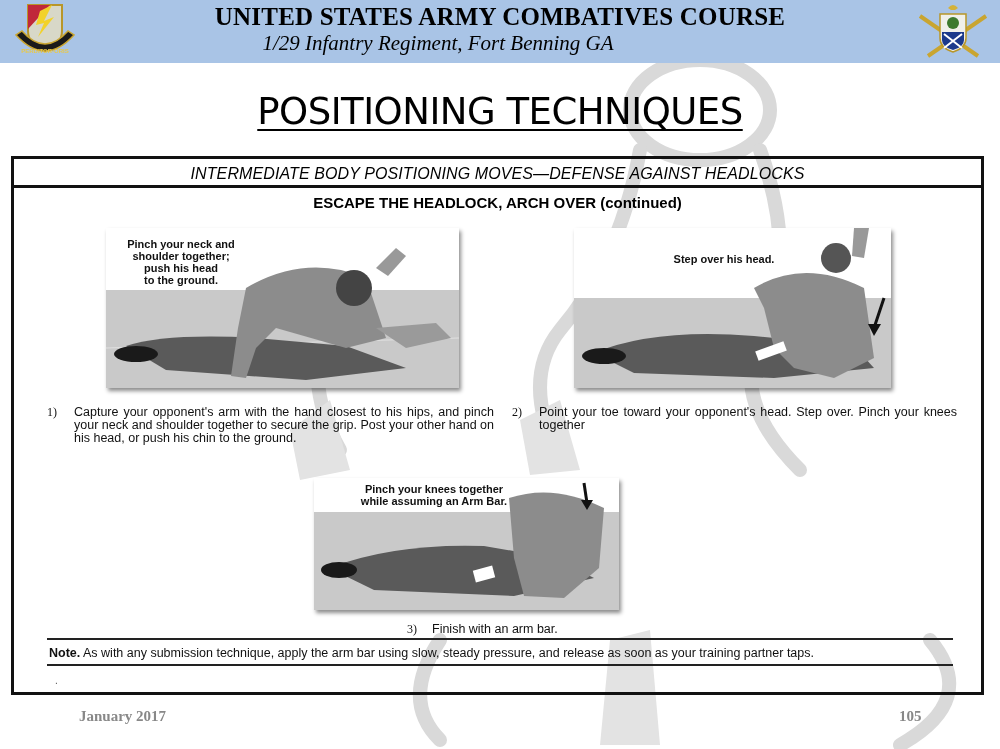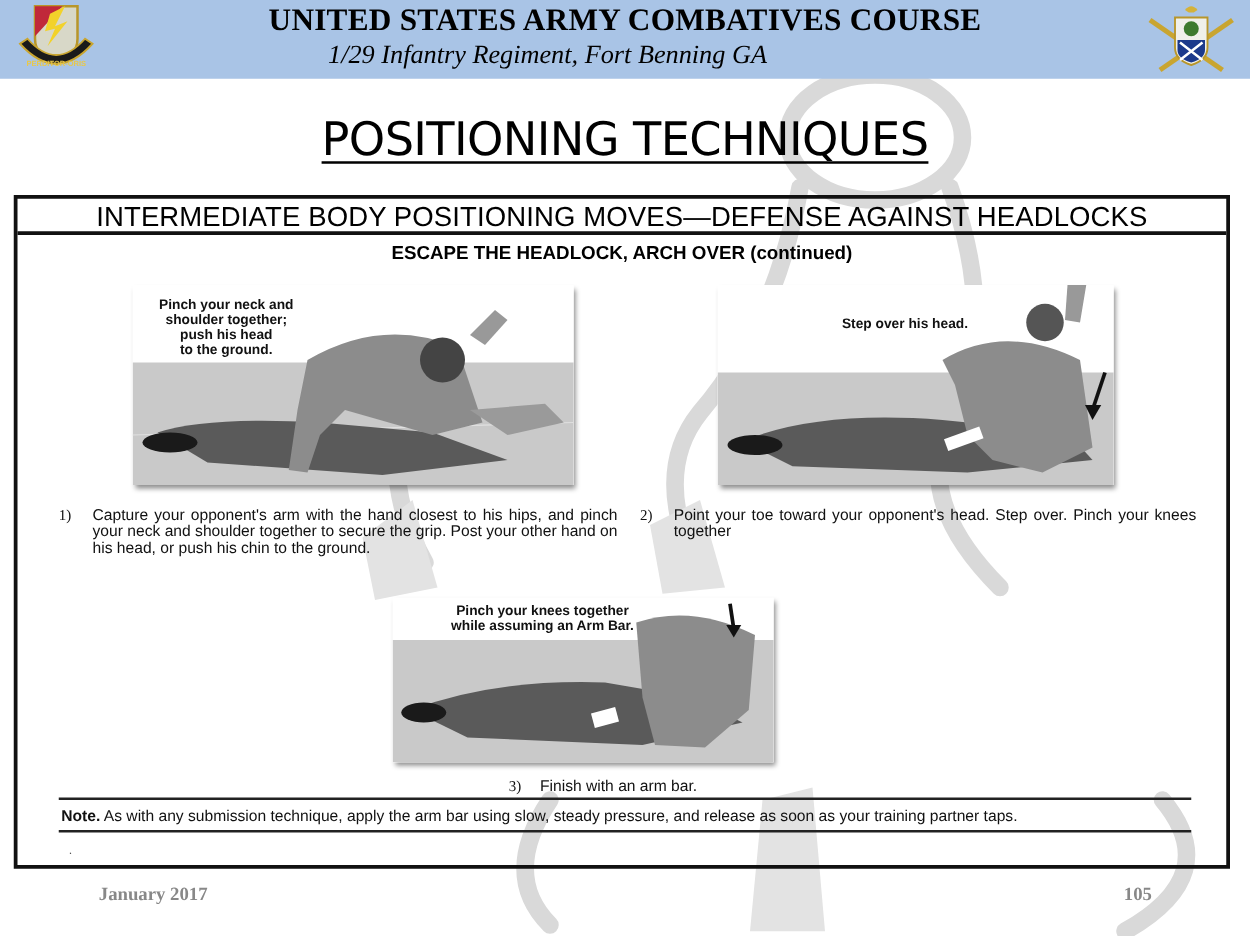--- a/index.html
+++ b/index.html
@@ -19,21 +19,21 @@
   .crest-right { position: absolute; left: 918px; top: 2px; width: 70px; height: 58px; }
 
   
   .slide-title { position: absolute; left: 0; width: 1000px; top: 90px; text-align: center;
     font-family: "DejaVu Sans", sans-serif; font-size: 37px; letter-spacing: -0.5px; }
   .slide-title span { text-decoration: underline; text-decoration-thickness: 2px; text-underline-offset: 5px; }
 
   
   .doc-box { position: absolute; left: 11px; top: 156px; width: 973px; height: 539px; border: 3px solid #111; background: transparent; }
   .box-title { position: absolute; left: 0; top: 0; width: 967px; height: 29px; border-bottom: 3px solid #111;
-    text-align: center; font-size: 22px; line-height: 29px; letter-spacing: 0.1px; }
+    text-align: center; font-size: 16px; line-height: 29px; letter-spacing: 0.1px; font-style: italic; }
   .box-subtitle { position: absolute; left: 0; top: 35px; width: 967px; text-align: center; font-weight: bold; font-size: 15px; }
 
   .photo { position: absolute; background: #fff; box-shadow: 2px 3px 4px rgba(0,0,0,0.45); overflow: hidden; }
   .photo svg { display: block; }
   .photo-caption { position: absolute; font-weight: bold; font-size: 11px; text-align: center; line-height: 12px; color: #111; }
 
   .step { position: absolute; font-size: 12.5px; line-height: 13px; color: #111; }
   .step .num { position: absolute; left: 0; top: 0; font-family: "Liberation Serif", serif; font-size: 12px; }
   .step .txt { position: absolute; top: 0; text-align: justify; }
 

